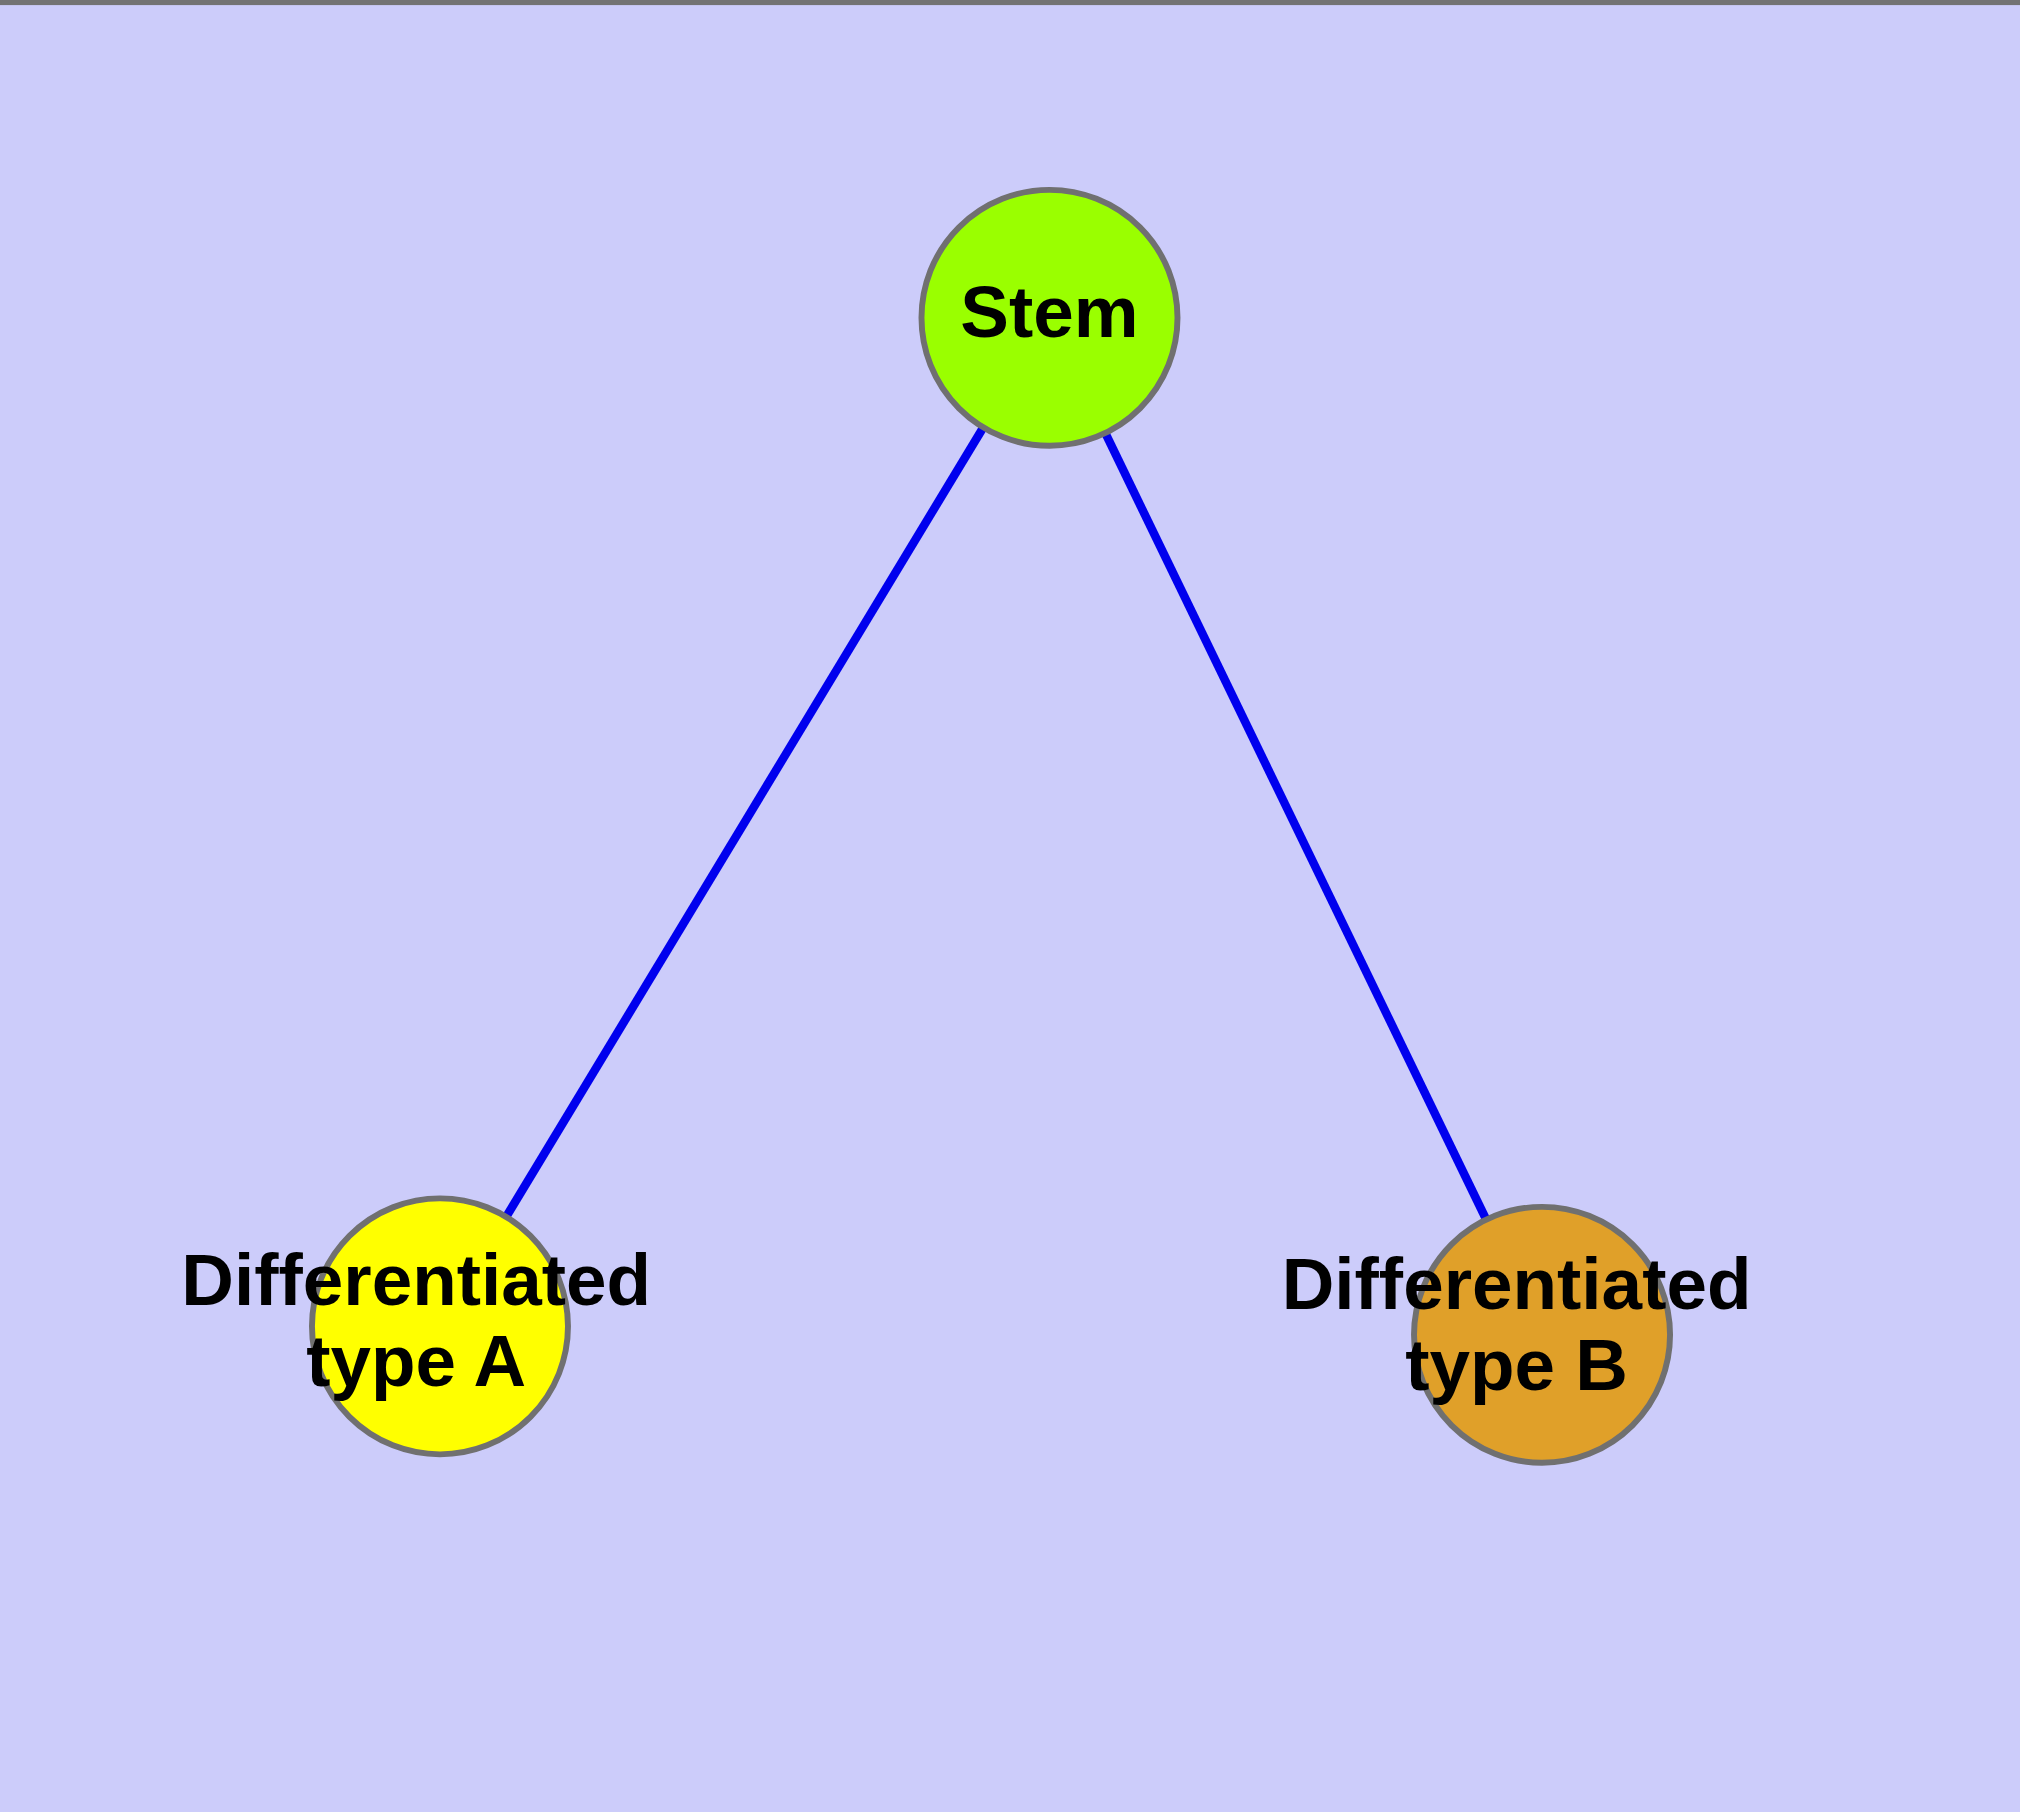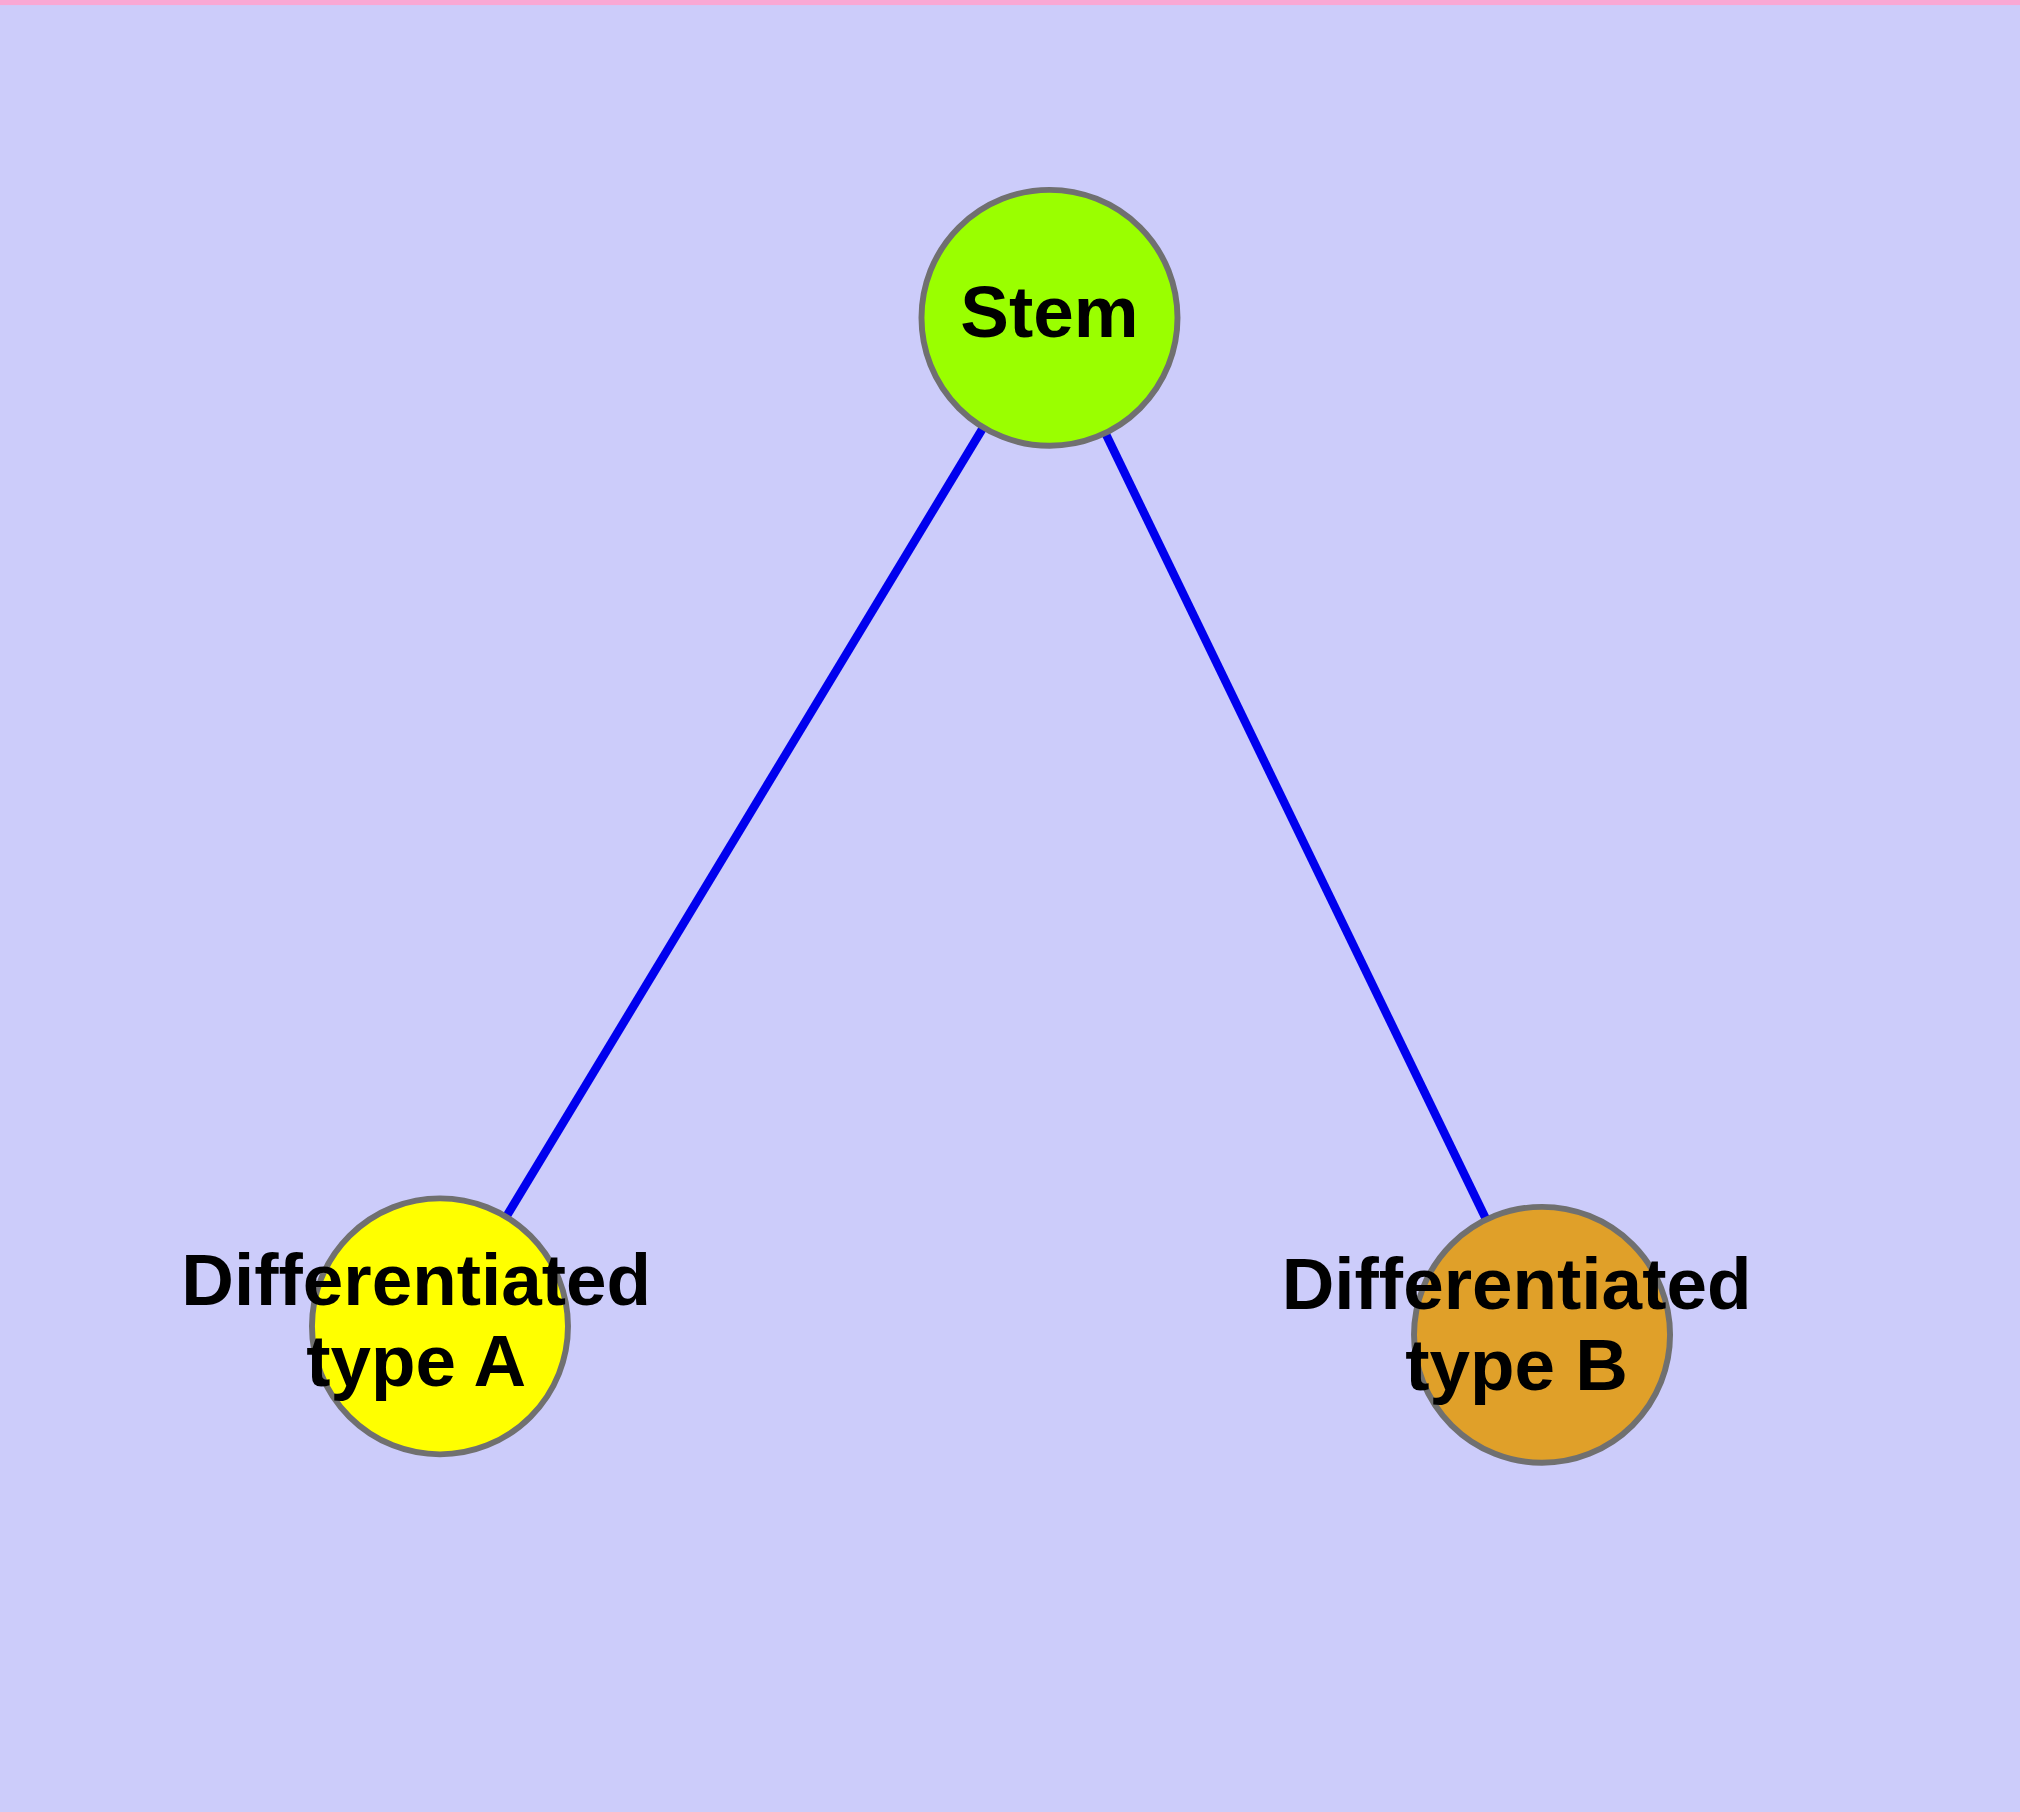--- a/index.html
+++ b/index.html
@@ -29,21 +29,21 @@
     font-family: "Liberation Sans", sans-serif;
     font-weight: bold;
     fill: #000000;
     text-anchor: middle;
     dominant-baseline: middle;
   }
 </style>
 </head>
 <body>
 
-<div id="canvas" style="background: #f9a8d4;">
+<div id="canvas" style="background: #737373;">
   <svg id="graph-svg" viewBox="0 0 2384 2138" preserveAspectRatio="none" xmlns="http://www.w3.org/2000/svg">
     <rect id="bg-rect" x="0" y="6" width="2384" height="2132" fill="#ccccfa"></rect>
     <g id="edges-group">
         <line x1="1161.9807736128419" y1="500.8176347715136" x2="595.0192263871583" y2="1439.1823652284863" stroke="#0000ee" stroke-width="10" stroke-linecap="butt"></line>
         <line x1="1302.0591557257178" y1="507.308066903376" x2="1754.9408442742822" y2="1442.6919330966239" stroke="#0000ee" stroke-width="10" stroke-linecap="butt"></line>
       </g>
     <g id="nodes-group">
         <circle cx="1238" cy="375" r="151" fill="#9aff00" stroke="#707070" stroke-width="7"></circle>
         <circle cx="519" cy="1565" r="151" fill="#ffff00" stroke="#707070" stroke-width="7"></circle>
         <circle cx="1819" cy="1575" r="151" fill="#e0a029" stroke="#707070" stroke-width="7"></circle>

